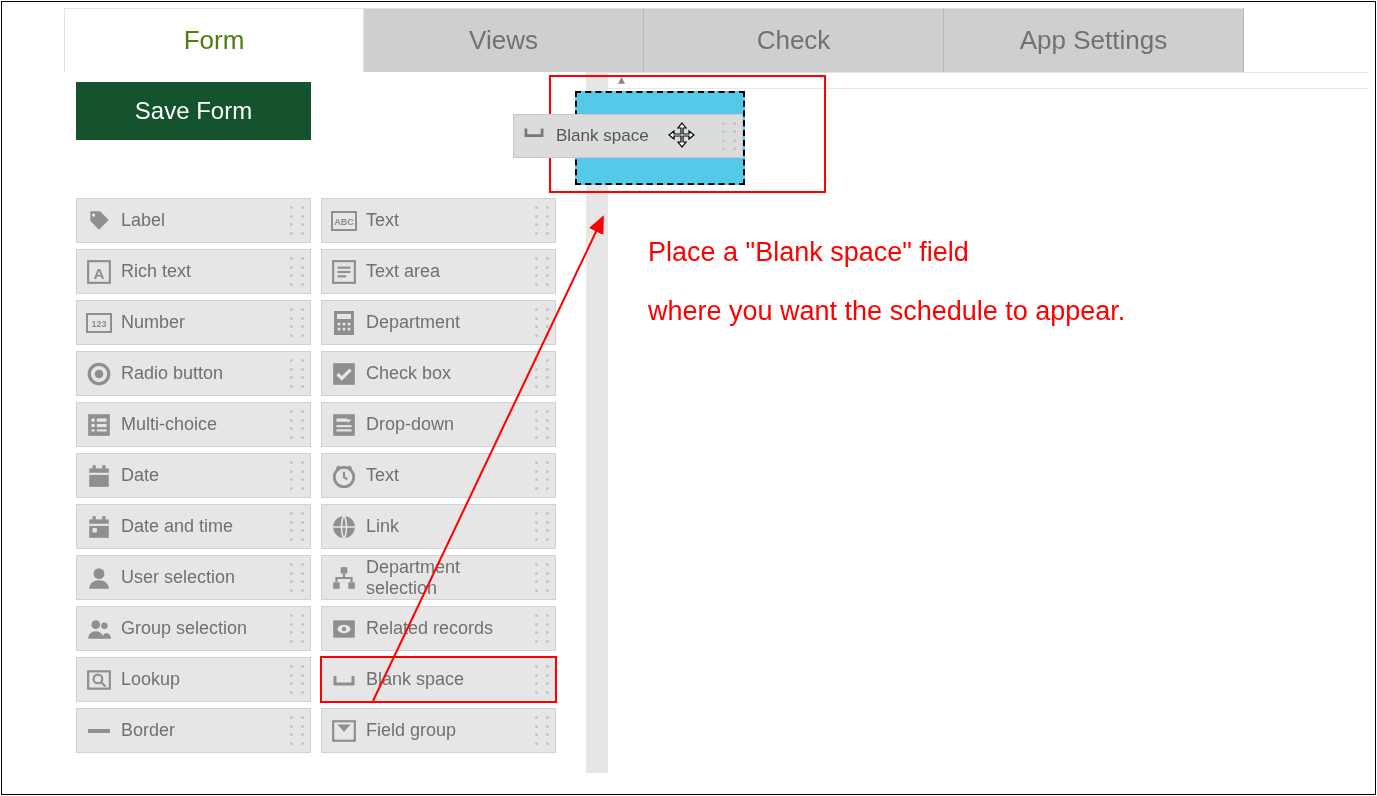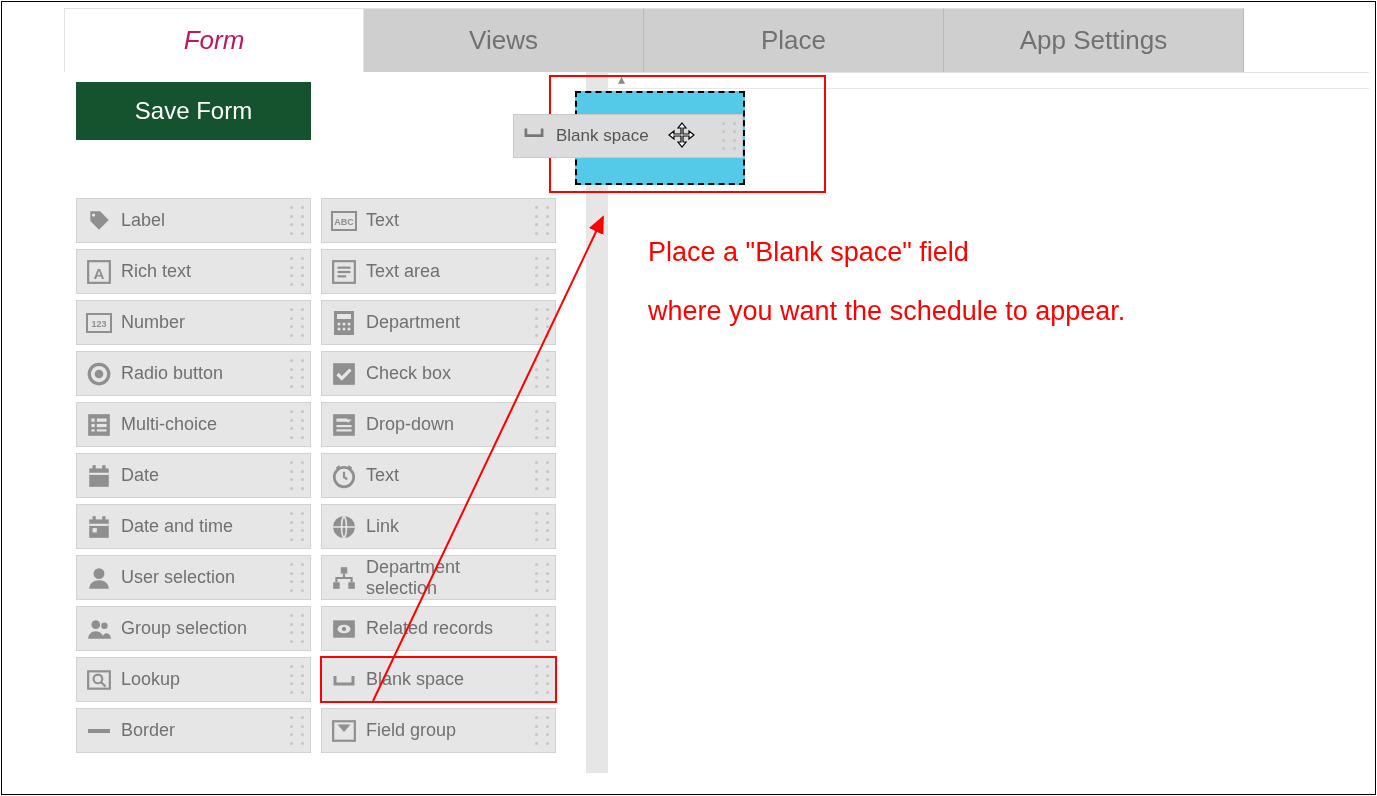--- a/index.html
+++ b/index.html
@@ -4,21 +4,21 @@
 <style>
   * { box-sizing: border-box; margin: 0; padding: 0; }
   html, body { width: 1377px; height: 796px; font-family: "Helvetica Neue", Arial, sans-serif; background: #fff; color: #333; font-weight: 300; }
   .frame { position: absolute; top: 1px; left: 1px; right: 1px; bottom: 1px; border: 1px solid #000; }
   .inner { padding: 6px 6px 0 62px; }
   
   .tabs { display: flex; }
   .tab { flex: 0 0 300px; height: 64px; background: #cfcfcf; color: #717171; display: flex; align-items: center; justify-content: center; font-size: 26px; cursor: pointer; border-top: 1px solid #e3e3e3; border-right: 1px solid #b9b9b9; }
   .tab:first-child { border-left: 1px solid #e3e3e3; }
   .tab:nth-child(2){ flex: 0 0 280px; }
-  .tab.active { background: #fff; color: #be185d; border: 1px solid #e3e3e3; border-bottom: none; font-style: italic; }
+  .tab.active { background: #fff; color: #4d7c0f; border: 1px solid #e3e3e3; border-bottom: none; }
   .content-row { display: flex; }
   .left-pane { width: 518px; padding: 10px 0 20px 12px; }
   .save-wrap { padding: 0 0 18px 0; }
   .save-btn { background: #14532d; color: #fff; font-size: 24px; font-weight: 300; border: none; width: 235px; height: 58px; cursor: pointer; }
   .palette { display: flex; flex-wrap: wrap; gap: 6px 10px; margin-top: 40px; }
   .field { position: relative; width: 235px; height: 45px; background: #e6e6e6; border: 1px solid #d2d2d2; display: flex; align-items: center; gap: 8px; padding: 0 22px 0 8px; font-size: 18px; color: #717171; cursor: grab; }
   .field .ic { width: 28px; height: 28px; display: flex; align-items: center; justify-content: center; flex-shrink: 0; }
   .grip { position: absolute; right: 6px; top: 4px; bottom: 4px; width: 14px; display: flex; flex-direction: column; justify-content: space-around; }
   .grip .row { display: flex; justify-content: space-between; }
   .grip .dot { width: 3px; height: 3px; background: #c4c4c4; border-radius: 50%; }
@@ -39,21 +39,21 @@
   .arrow-svg { position: absolute; left: -305px; top: -12px; pointer-events: none; }
 </style>
 </head>
 <body>
 
 <div class="frame">
   <div class="inner">
     <div class="tabs">
       <div class="tab active">Form</div>
       <div class="tab">Views</div>
-      <div class="tab">Place</div>
+      <div class="tab">Check</div>
       <div class="tab">App Settings</div>
     </div>
 
     <div class="content-row">
       <div class="left-pane">
         <div class="save-wrap">
           <button class="save-btn">Save Form</button>
         </div>
         <div class="palette">
 

